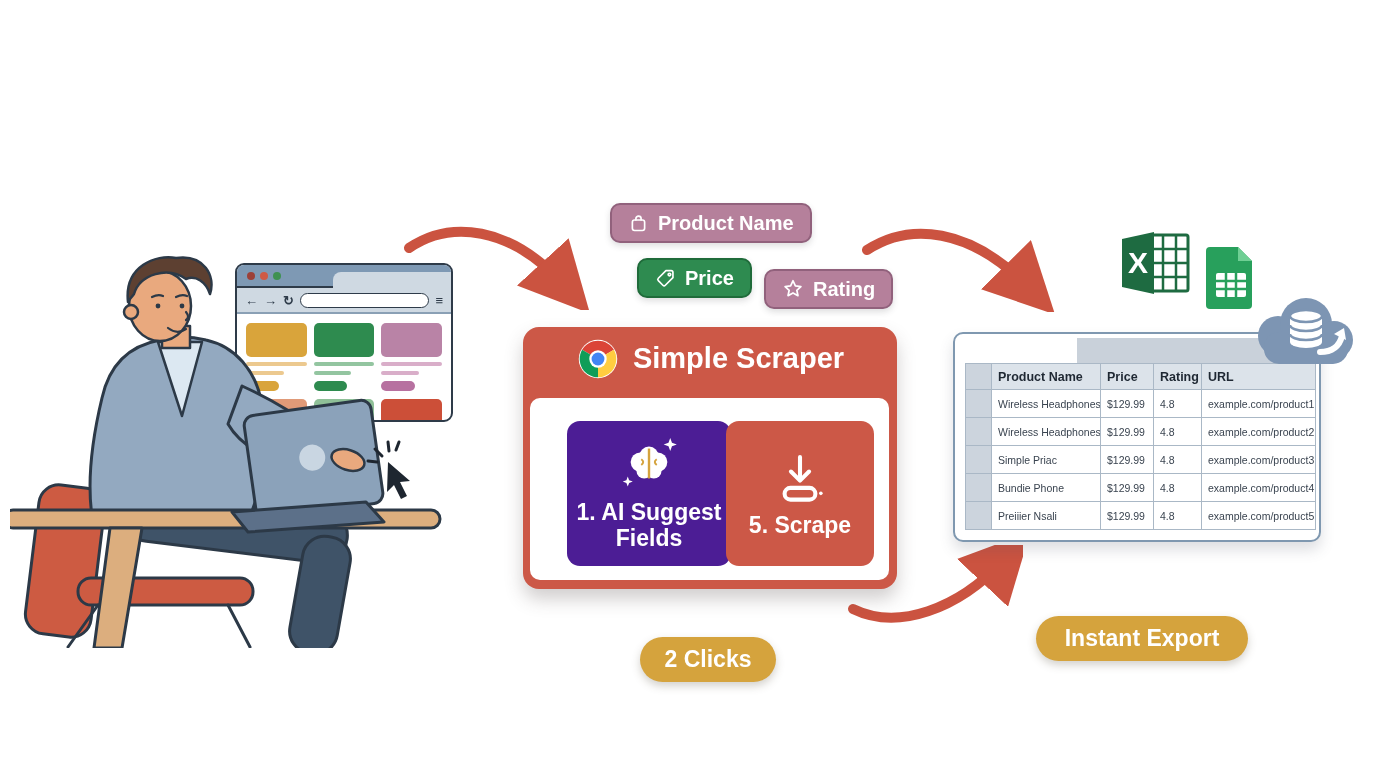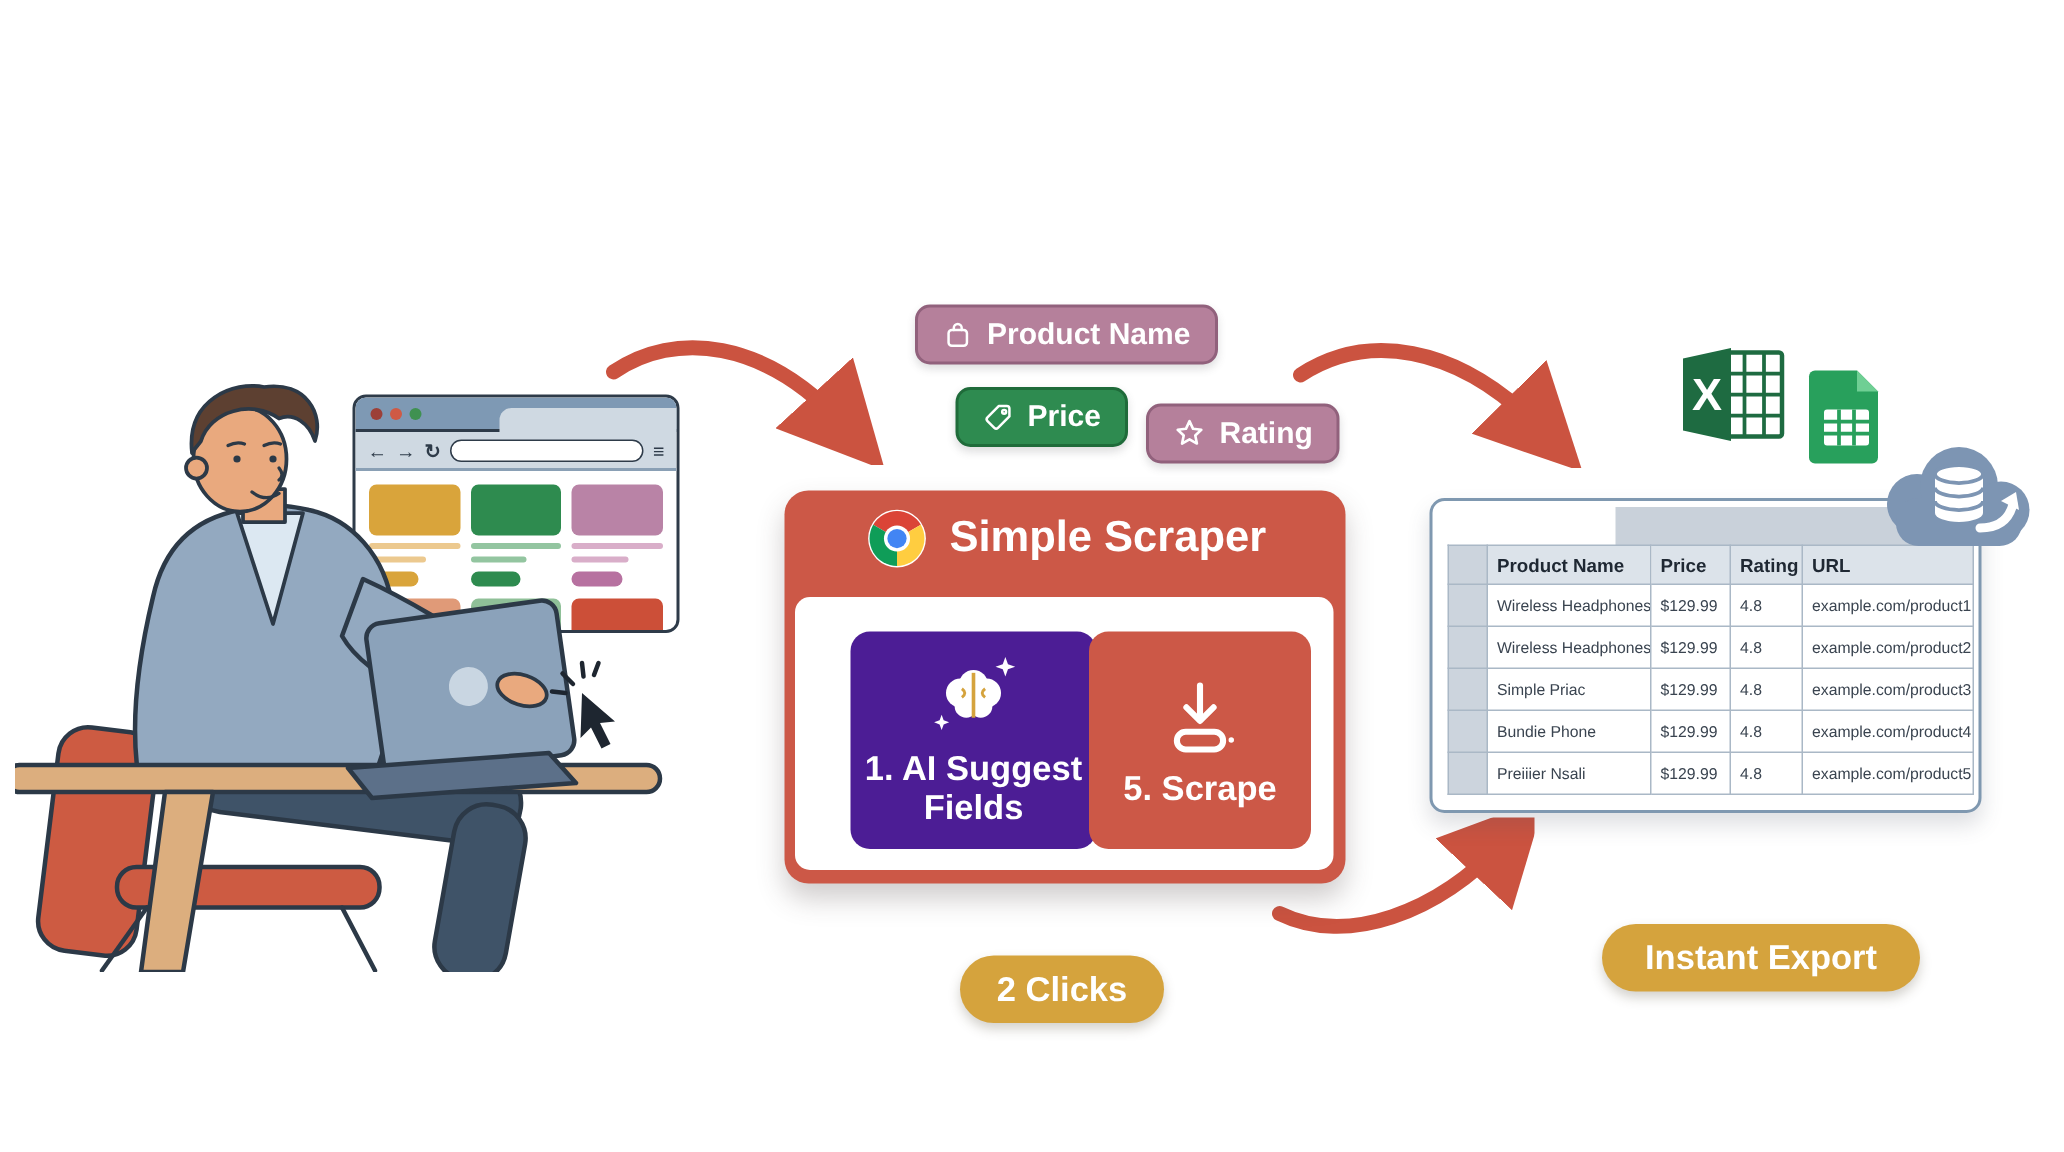--- a/index.html
+++ b/index.html
@@ -59,21 +59,21 @@
     font-size:23px; font-weight:bold; line-height:1.12; display:flex; flex-direction:column;
     align-items:center; justify-content:center; gap:8px; padding:6px; }
   .step-ai { left:16px; width:164px; background:#4c1d95;margin-left:21px; }
   .step-scrape { left:196px; width:148px; background:#cc5847; }
 
   
   .badge { position:absolute; height:45px; background:#d5a33d; border-radius:23px; color:#fff;
     font-size:23px; font-weight:bold; display:flex; align-items:center; justify-content:center; z-index:5;
     box-shadow:0 4px 8px rgba(80,70,50,0.25); }
   .badge-clicks { left:640px; top:637px; width:136px; }
-  .badge-export { left:1068px; top:616px; width:212px; }
+  .badge-export { left:1036px; top:616px; width:212px; }
 
   
   .table-wrap { position:absolute; left:953px; top:332px; width:368px; height:210px;
     background:#fff; border:2px solid #7f98b0; border-radius:10px; overflow:hidden; z-index:4;
     box-shadow:0 8px 14px rgba(70,80,95,0.18); }
   .sheet-band { position:absolute; left:122px; top:4px; right:0; height:26px; background:#c9d1da; }
   table.results { position:absolute; left:10px; top:29px; width:350px; border-collapse:collapse; table-layout:fixed; }
   table.results th, table.results td { border:1px solid #aab8c6; padding:0 6px; overflow:hidden; white-space:nowrap; }
   table.results th { height:26px; background:#dce3ea; font-size:12.5px; font-weight:bold; color:#1f2833; text-align:left; }
   table.results td { height:28px; font-size:10.5px; color:#3a4450; background:#fff; }

